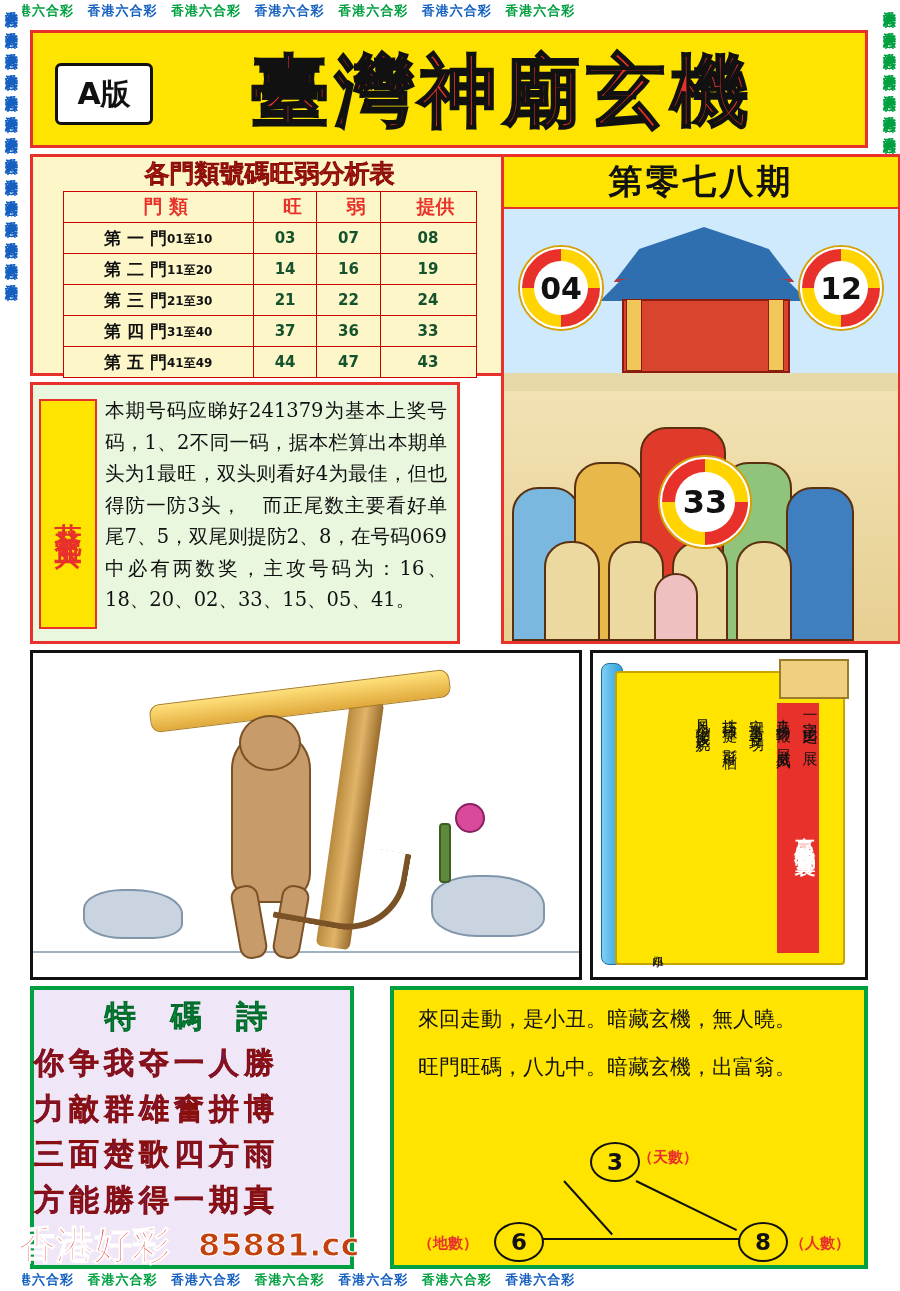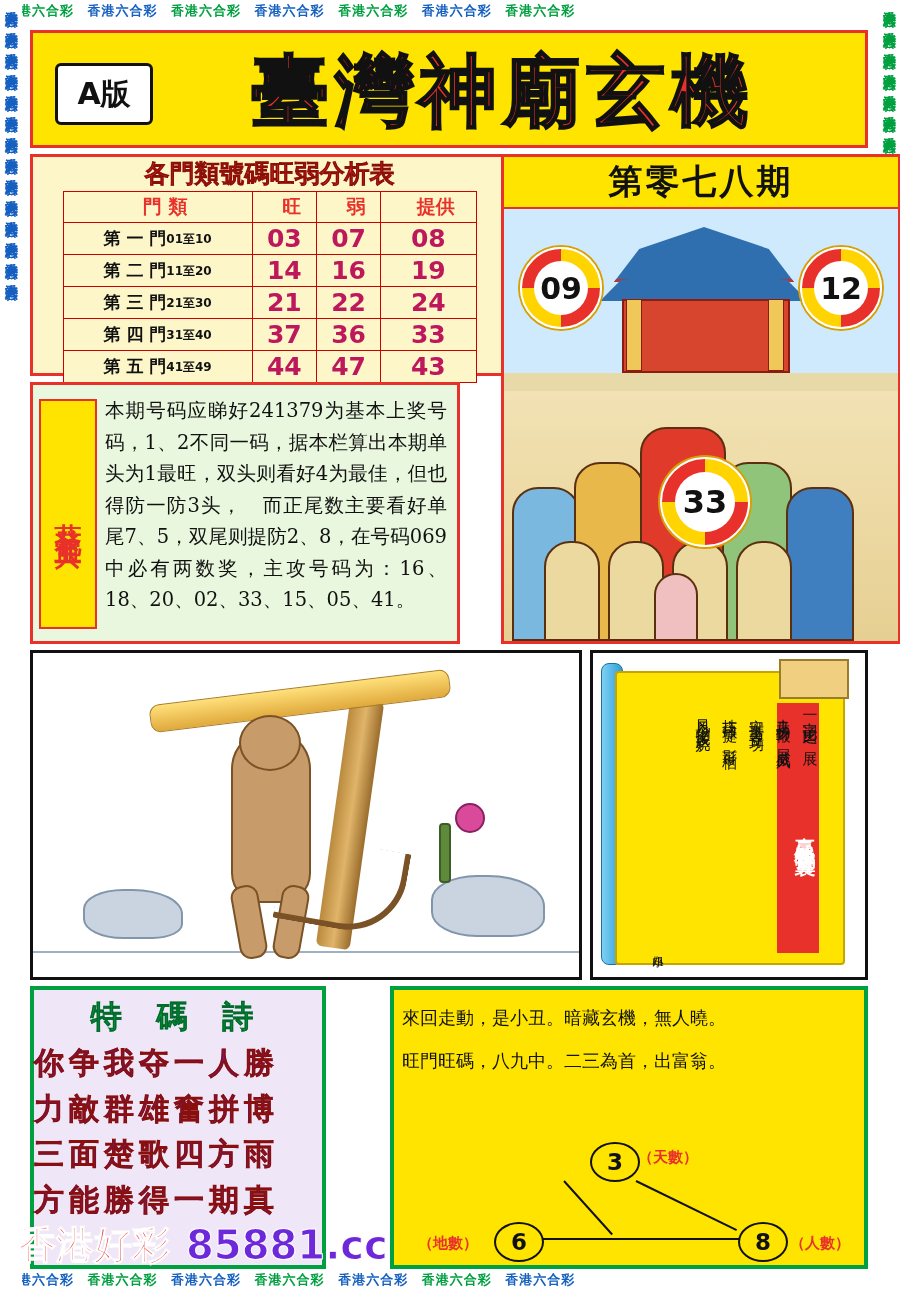--- a/index.html
+++ b/index.html
@@ -85,21 +85,21 @@
     width:414px;margin:0 auto;border-collapse:collapse;
     background:#fdf6c8;
   }
   table.grid th,table.grid td{
     border:1px solid #c00;
     height:28px;text-align:center;font-size:18px;
     color:#e8312a;font-weight:bold;
   }
   table.grid th{font-size:19px;color:#e8312a;background:#fdf6c8;padding-left:16px;}
   table.grid td.cat{color:#111;font-size:17px;font-weight:bold;text-align:center;}
-  table.grid td.num{color:#be185d;font-size:25px;font-weight:bold;}
+  table.grid td.num{color:#14532d;font-size:15px;font-weight:bold;}
   .cat small{font-size:12px;vertical-align:1px;}
 
   
   .temple{
     position:absolute;left:446px;top:132px;width:400px;height:490px;
     border:3px solid #e8312a;box-sizing:border-box;background:#bfe3f5;
     overflow:hidden;
     margin-left:33px;
   }
   .issue-bar{
@@ -241,62 +241,62 @@
     font-size:15px;line-height:1.25;color:#111;letter-spacing:3px;
     font-family:"DejaVu Serif","Liberation Serif",serif;
   }
   .sig{
     position:absolute;left:32px;bottom:16px;font-size:11px;color:#111;
     writing-mode:vertical-rl;text-orientation:upright;
   }
 
   
   .temashi{
-    position:absolute;left:8px;top:964px;width:296px;height:283px;
+    position:absolute;left:8px;top:964px;width:324px;height:283px;
     background:#efe7f7;border:4px solid #00a040;box-sizing:border-box;
   }
   .temashi h2{
     margin:6px 0 2px;text-align:center;font-size:31px;color:#00a040;
     letter-spacing:12px;font-weight:bold;
     -webkit-text-stroke:0.5px #046b2c;
   }
   .temashi .line{
     text-align:left;font-size:30px;font-weight:bold;color:#701a75;
     letter-spacing:5px;line-height:1.52;
     -webkit-text-stroke:0.5px #8a0f0a;
   }
 
   
   .yellowbox{
     position:absolute;left:368px;top:964px;width:478px;height:283px;
     background:#ffe400;border:4px solid #00a040;box-sizing:border-box;
     overflow:hidden;
   }
   .yellowbox .ytext{
-    margin:14px 8px 0;font-size:18px;line-height:1.62;color:#111;
-    font-family:Liberation Sans, sans-serif;
+    margin:14px 24px 0;font-size:21px;line-height:1.62;color:#111;
+    font-family:Liberation Mono, monospace;
   }
   .oval{
     position:absolute;width:46px;height:36px;border-radius:50%;
     background:#ffe400;border:2px solid #111;
     display:flex;align-items:center;justify-content:center;
     font-size:23px;font-weight:bold;color:#111;
   }
   .small-label{
     position:absolute;font-size:15px;color:#e8312a;font-weight:bold;
   }
   .vline{position:absolute;background:#111;height:2px;transform-origin:left center;}
 
   
   .watermark{
     position:absolute;left:18px;bottom:20px;width:560px;height:52px;
-    display:flex;align-items:center;gap:16px;pointer-events:none;
+    display:flex;align-items:center;gap:28px;pointer-events:none;
   }
   .wm1{font-size:38px;font-weight:bold;color:#e8312a;-webkit-text-stroke:1px #fff;}
-  .wm2{font-size:40px;font-weight:bold;color:#6d28d9;-webkit-text-stroke:1px #fff;}
+  .wm2{font-size:32px;font-weight:bold;color:#c2410c;-webkit-text-stroke:1px #fff;}
 </style>
 </head>
 <body>
 
 <div class="page">
 
   <div class="edge edge-top">
     <span class="green">香港六合彩</span>
     <span class="blue">香港六合彩</span>
     <span class="green">香港六合彩</span>
@@ -398,21 +398,21 @@
           <div class="god" style="left:218px;width:66px;height:175px;background:#8fc47a;"></div>
           <div class="god" style="left:282px;width:64px;height:150px;background:#3f7fbf;"></div>
           <div class="god" style="left:40px;width:52px;height:96px;background:#ecd9a0;"></div>
           <div class="god" style="left:104px;width:52px;height:96px;background:#ecd9a0;"></div>
           <div class="god" style="left:168px;width:52px;height:96px;background:#ecd9a0;"></div>
           <div class="god" style="left:232px;width:52px;height:96px;background:#ecd9a0;"></div>
           <div class="god" style="left:150px;width:40px;height:64px;background:#f0c0c0;"></div>
         </div>
 
         <div class="ball" style="left:16px;top:38px;">
-          <span>09</span>
+          <span>04</span>
         </div>
         <div class="ball" style="right:16px;top:38px;">
           <span>12</span>
         </div>
         <div class="ball" style="left:156px;top:248px;width:86px;height:86px;">
           <span style="width:60px;height:60px;font-size:32px;">33</span>
         </div>
       </div>
     </div>
 
@@ -457,21 +457,21 @@
     <div class="temashi">
       <h2>特 碼 詩</h2>
       <div class="line">你争我夺一人勝</div>
       <div class="line">力敵群雄奮拼博</div>
       <div class="line">三面楚歌四方雨</div>
       <div class="line">方能勝得一期真</div>
     </div>
 
     <div class="yellowbox">
       <div class="ytext">來回走動，是小丑。暗藏玄機，無人曉。</div>
-      <div class="ytext">旺門旺碼，八九中。二三為首，出富翁。</div>
+      <div class="ytext">旺門旺碼，八九中。暗藏玄機，出富翁。</div>
 
       <div class="vline" style="left:170px;top:190px;width:72px;transform:rotate(48deg);"></div>
       <div class="vline" style="left:242px;top:190px;width:112px;transform:rotate(26deg);"></div>
       <div class="vline" style="left:128px;top:248px;width:240px;"></div>
 
       <div class="oval" style="left:196px;top:152px;">3</div>
       <div class="oval" style="left:100px;top:232px;">6</div>
       <div class="oval" style="left:344px;top:232px;">8</div>
 
       <div class="small-label" style="left:244px;top:158px;">（天數）</div>

